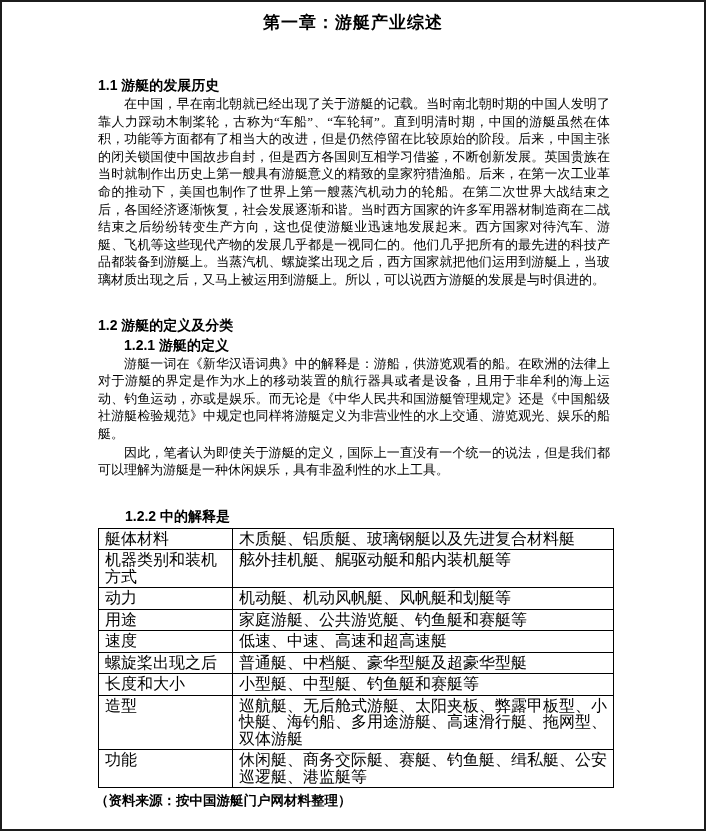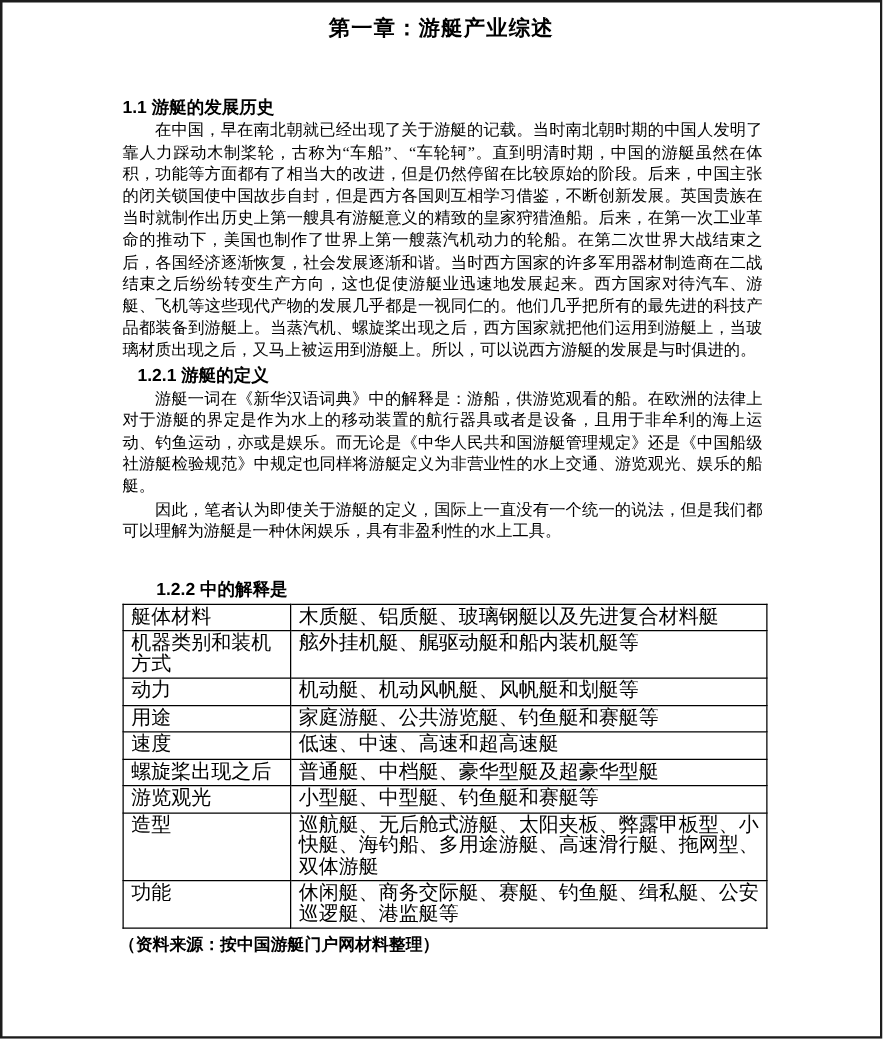--- a/index.html
+++ b/index.html
@@ -28,21 +28,21 @@
     margin: 0 94px 0 96px; 
   }
   .h-sec {
     font-family: "Liberation Sans", "DejaVu Sans", sans-serif;
     font-weight: bold;
     font-size: 14px;
     line-height: 18px;
   }
   .h-11 { margin-top: 42px; }
   .h-12 { margin-top: 27px; }
-  .h-121 { margin-top: 2px; margin-left: 12px; }
+  .h-121 { margin-top: 2px; margin-left: 26px; }
   .h-122 { margin-top: 28px; margin-left: 27px; margin-bottom: 3px; }
   p.body-text {
     font-size: 13px;
     line-height: 17.6px;
     text-align: justify;
     text-indent: 2em;
     margin-top: 1px;
   }
   table.cls-table {
     width: 516px;
@@ -71,20 +71,21 @@
 
 <div class="page">
 
   <div class="doc-title">第一章：游艇产业综述</div>
 
   <div class="content">
 
     <div class="h-sec h-11">1.1 游艇的发展历史</div>
     <p class="body-text">在中国，早在南北朝就已经出现了关于游艇的记载。当时南北朝时期的中国人发明了靠人力踩动木制桨轮，古称为“车船”、“车轮轲”。直到明清时期，中国的游艇虽然在体积，功能等方面都有了相当大的改进，但是仍然停留在比较原始的阶段。后来，中国主张的闭关锁国使中国故步自封，但是西方各国则互相学习借鉴，不断创新发展。英国贵族在当时就制作出历史上第一艘具有游艇意义的精致的皇家狩猎渔船。后来，在第一次工业革命的推动下，美国也制作了世界上第一艘蒸汽机动力的轮船。在第二次世界大战结束之后，各国经济逐渐恢复，社会发展逐渐和谐。当时西方国家的许多军用器材制造商在二战结束之后纷纷转变生产方向，这也促使游艇业迅速地发展起来。西方国家对待汽车、游艇、飞机等这些现代产物的发展几乎都是一视同仁的。他们几乎把所有的最先进的科技产品都装备到游艇上。当蒸汽机、螺旋桨出现之后，西方国家就把他们运用到游艇上，当玻璃材质出现之后，又马上被运用到游艇上。所以，可以说西方游艇的发展是与时俱进的。</p>
 
+    <div class="h-sec h-12">1.2 游艇的定义及分类</div>
     <div class="h-sec h-121">1.2.1 游艇的定义</div>
     <p class="body-text">游艇一词在《新华汉语词典》中的解释是：游船，供游览观看的船。在欧洲的法律上对于游艇的界定是作为水上的移动装置的航行器具或者是设备，且用于非牟利的海上运动、钓鱼运动，亦或是娱乐。而无论是《中华人民共和国游艇管理规定》还是《中国船级社游艇检验规范》中规定也同样将游艇定义为非营业性的水上交通、游览观光、娱乐的船艇。</p>
     <p class="body-text">因此，笔者认为即使关于游艇的定义，国际上一直没有一个统一的说法，但是我们都可以理解为游艇是一种休闲娱乐，具有非盈利性的水上工具。</p>
 
     <div class="h-sec h-122">1.2.2 中的解释是</div>
 
     <table class="cls-table">
       <tbody>
         <tr>
           <td class="col-label">艇体材料</td>
@@ -104,21 +105,21 @@
         </tr>
         <tr>
           <td class="col-label">速度</td>
           <td>低速、中速、高速和超高速艇</td>
         </tr>
         <tr>
           <td class="col-label">螺旋桨出现之后</td>
           <td>普通艇、中档艇、豪华型艇及超豪华型艇</td>
         </tr>
         <tr>
-          <td class="col-label">游览观光</td>
+          <td class="col-label">长度和大小</td>
           <td>小型艇、中型艇、钓鱼艇和赛艇等</td>
         </tr>
         <tr>
           <td class="col-label">造型</td>
           <td>巡航艇、无后舱式游艇、太阳夹板、弊露甲板型、小快艇、海钓船、多用途游艇、高速滑行艇、拖网型、双体游艇</td>
         </tr>
         <tr>
           <td class="col-label">功能</td>
           <td>休闲艇、商务交际艇、赛艇、钓鱼艇、缉私艇、公安巡逻艇、港监艇等</td>
         </tr>

